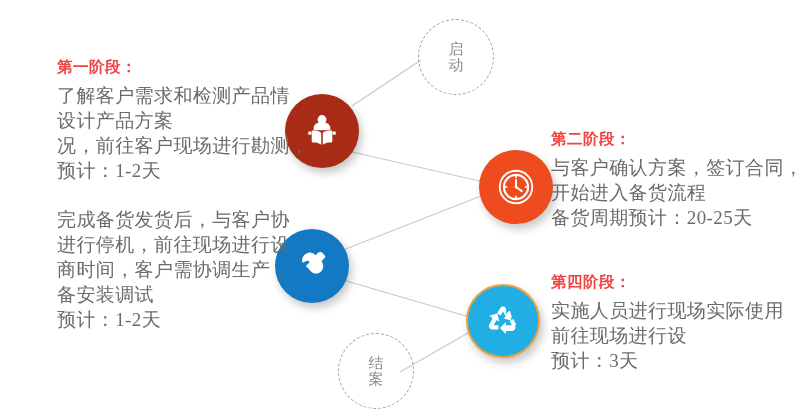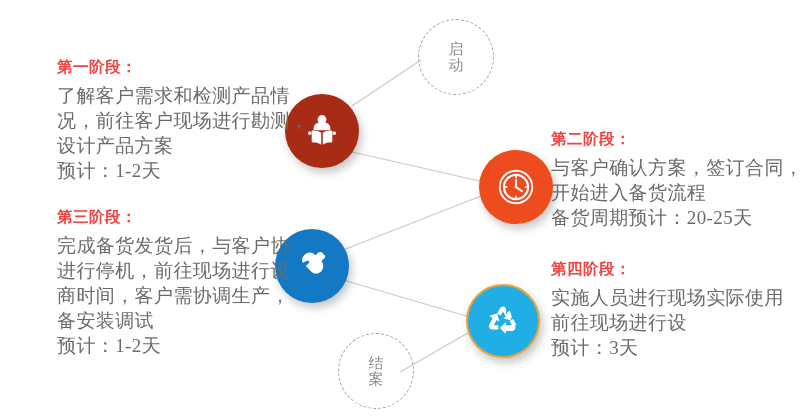--- a/index.html
+++ b/index.html
@@ -62,21 +62,21 @@
   .stage-line{
     font-size:19px;
     color:#6b6b6b;
     line-height:25px;
     letter-spacing:0.4px;
     white-space:nowrap;
   }
   #text-1{left:57px;top:57px;}
   #text-3{left:57px;top:207px;}
   #text-2{left:551px;top:129px;}
-  #text-4{left:551px;top:259px;}
+  #text-4{left:551px;top:272px;}
 </style>
 </head>
 <body>
 
 <div id="stage">
 
   <svg class="connector-layer" viewBox="0 0 800 417">
     <g stroke="#c9c9c9" stroke-width="1.1" fill="none">
       <line x1="421" y1="60" x2="352" y2="106"></line>
       <line x1="352" y1="152" x2="484" y2="182"></line>
@@ -149,27 +149,26 @@
         <path d="M27.7 7.8c-1.6-2.8-5.7-2.8-7.3 0l-3.9 6.8 4.5 2.6 3-5.2 3.8 6.6-3.5 2 10.3 2.8-2.8-10.3-3.4 2-0.7-1.2z"></path>
         <path d="M10.6 21.5l-3.9 6.8c-1.6 2.8.4 6.3 3.7 6.3h7.8v-5.2h-6l3.8-6.6 3.5 2-2.8-10.3-10.3 2.8 3.4 2z"></path>
         <path d="M40.7 28.3l-3.9-6.8-4.5 2.6 3 5.2h-7.6v-4l-7.6 7.6 7.6 7.6v-4h7.8c3.3 0 5.3-3.5 3.7-6.3z"></path>
       </svg>
     </span>
   </div>
 
   <div class="stage-text" id="text-1">
     <div class="stage-title">第一阶段：</div>
     <div class="stage-line">了解客户需求和检测产品情</div>
+    <div class="stage-line">设计产品方案</div>
     <div class="stage-line">况，前往客户现场进行勘测，</div>
-    <div class="stage-line">设计产品方案</div>
     <div class="stage-line">预计：1-2天</div>
   </div>
 
   <div class="stage-text" id="text-3">
-    <div class="stage-title">第三阶段：</div>
     <div class="stage-line">完成备货发货后，与客户协</div>
     <div class="stage-line">进行停机，前往现场进行设</div>
     <div class="stage-line">商时间，客户需协调生产，</div>
     <div class="stage-line">备安装调试</div>
     <div class="stage-line">预计：1-2天</div>
   </div>
 
   <div class="stage-text" id="text-2">
     <div class="stage-title">第二阶段：</div>
     <div class="stage-line">与客户确认方案，签订合同，</div>

